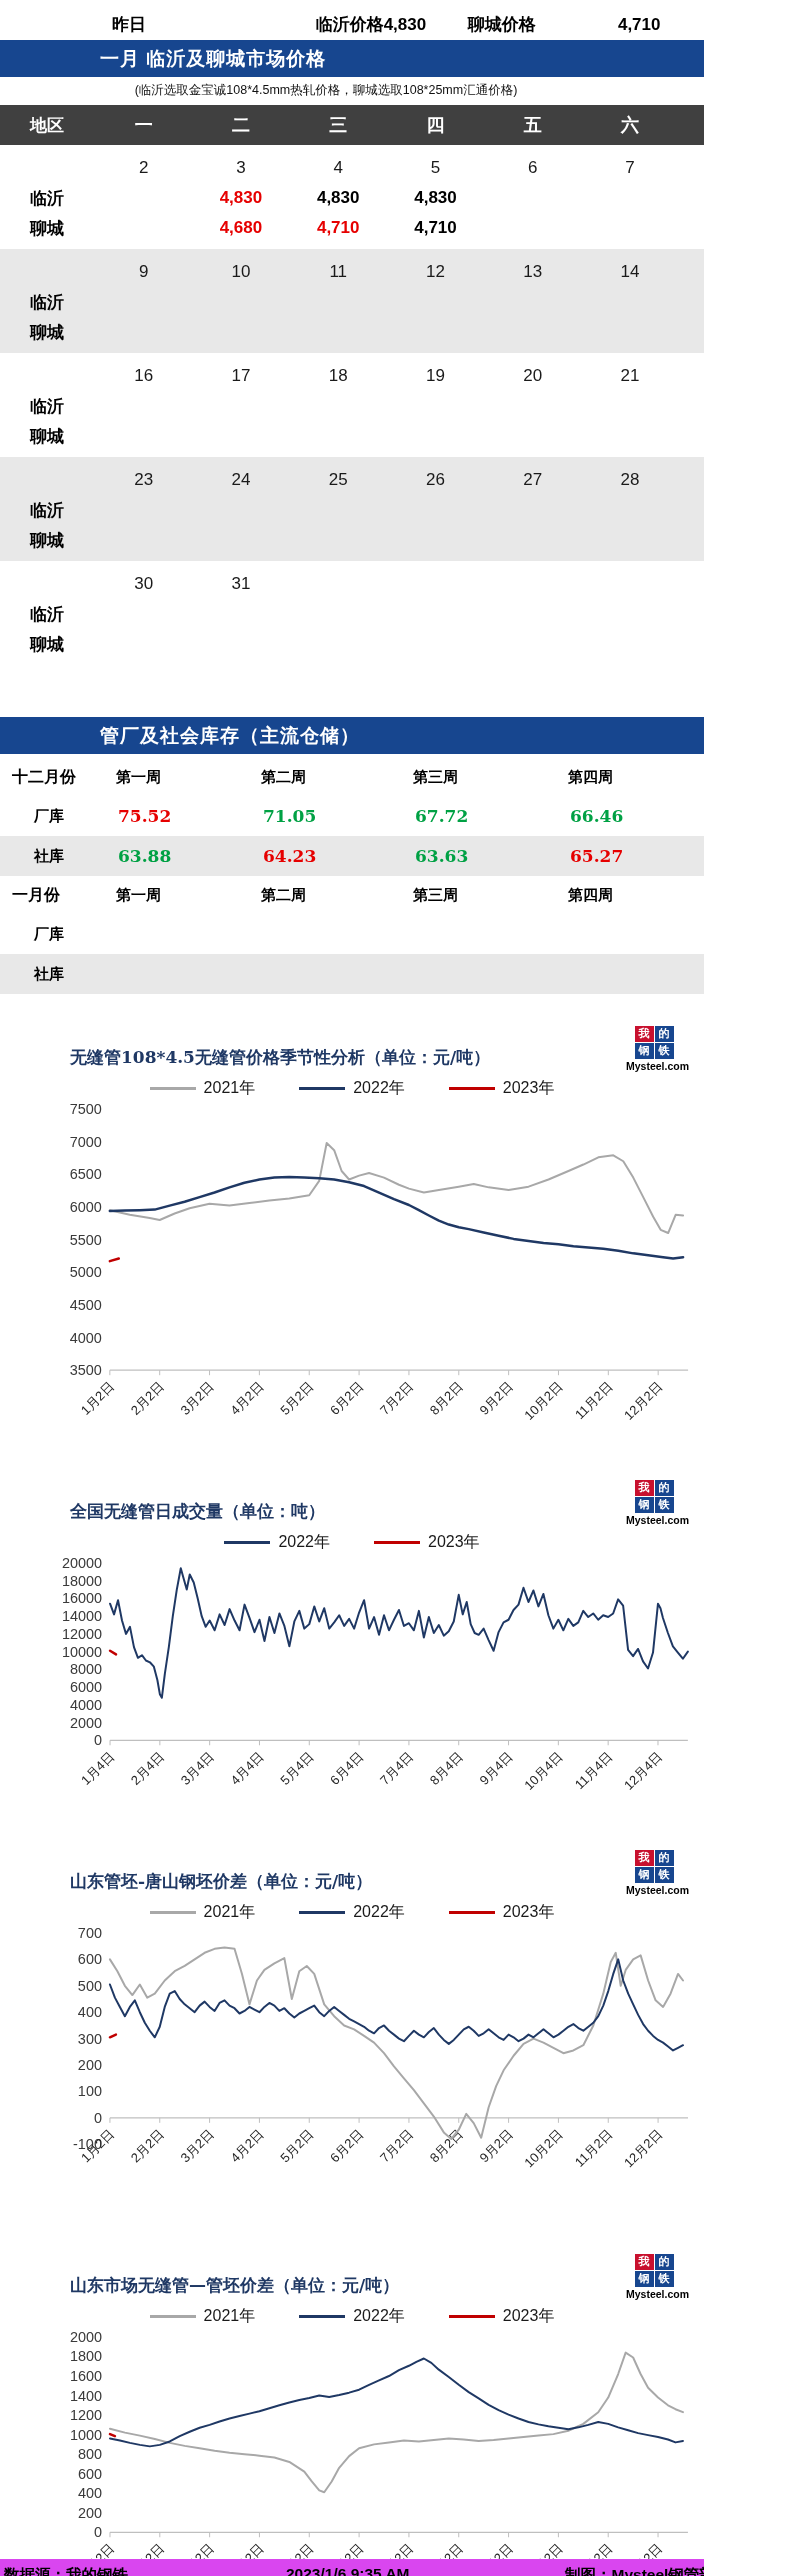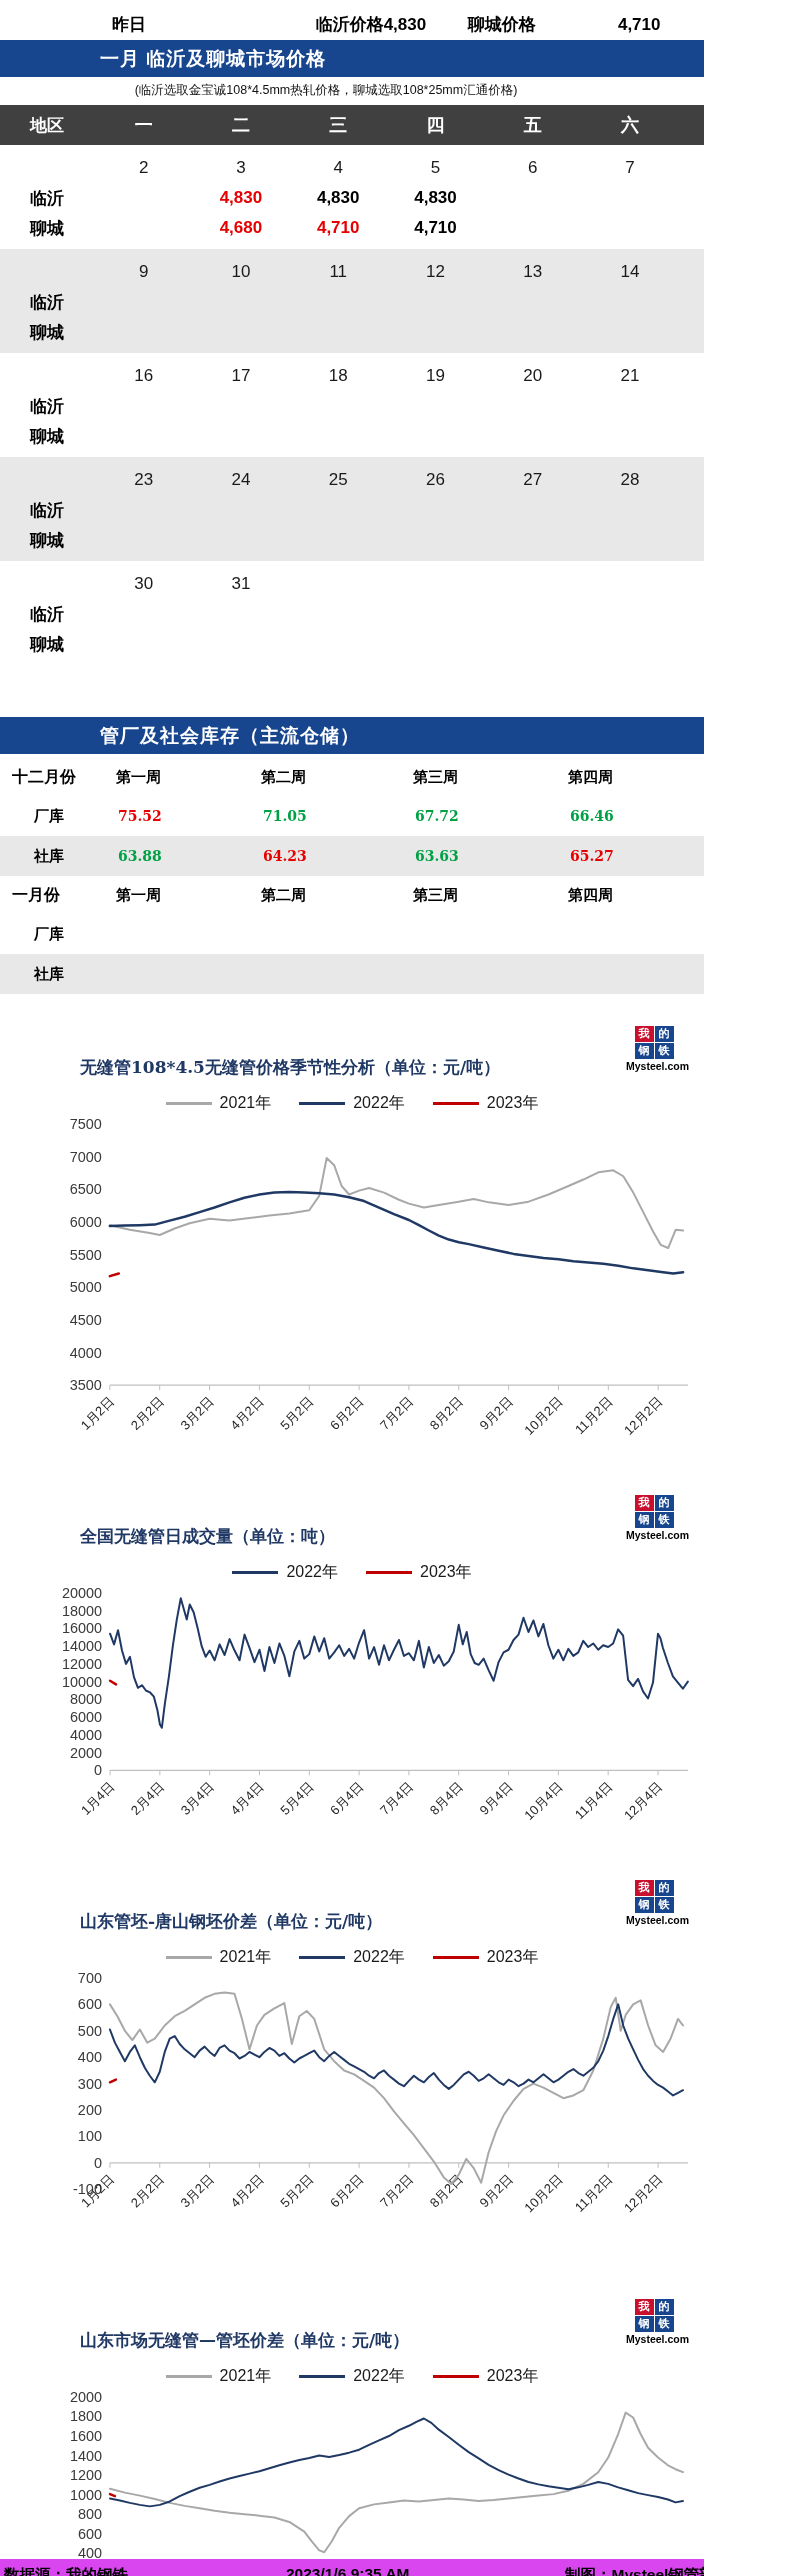--- a/index.html
+++ b/index.html
@@ -31,28 +31,28 @@
   .green{color:#00A144;}
 
   
   .inv{width:738px;margin-top:4px;}
   .inv-month,.inv-row{display:grid;grid-template-columns:108px 145px 152px 155px 165px;align-items:center;}
   .inv-month{height:38px;font-family:"DejaVu Serif","Liberation Serif",serif;font-weight:bold;font-size:16px;}
   .inv-month .m{padding-left:12px;}
   .inv-month .w{font-size:15px;padding-left:8px;}
   .inv-row{height:40px;}
   .inv-row .lbl{padding-left:34px;font-family:"DejaVu Serif","Liberation Serif",serif;font-weight:bold;font-size:15px;}
-  .inv-row .cell{font-family:"DejaVu Serif","Liberation Serif",serif;font-weight:bold;font-size:14px;padding-left:10px;}
+  .inv-row .cell{font-family:"DejaVu Serif","Liberation Serif",serif;font-weight:bold;font-size:17px;padding-left:10px;}
 
   
   .chart-sec{margin-top:32px;}
   .chart-head{display:flex;justify-content:space-between;align-items:flex-start;padding:0 22px 0 68px;min-height:50px;}
-  .chart-title{margin:12px;font-family:"DejaVu Serif","Liberation Serif",serif;color:#1F3864;
+  .chart-title{margin:2px;font-family:"DejaVu Serif","Liberation Serif",serif;color:#1F3864;
                font-size:17px;font-weight:bold;padding-top:18px;}
-  .legend{display:flex;justify-content:center;gap:28px;margin:2px 0 0 0;}
+  .legend{display:flex;justify-content:center;gap:44px;margin:2px 0 0 0;}
   .legend-item{display:flex;align-items:center;gap:8px;font-size:16px;color:#1a1a1a;}
   .swatch{display:inline-block;width:46px;height:3px;}
   svg.plot{display:block;margin-left:58px;}
 
   
   .logo{width:56px;text-align:center;flex-shrink:0;}
   .logo-grid{display:grid;grid-template-columns:19px 19px;gap:1px;justify-content:center;}
   .logo-cell{height:16px;color:#fff;font-size:11px;font-weight:bold;line-height:16px;
              font-family:"DejaVu Serif",serif;}
   .lc-red{background:#C8102E;} .lc-blue{background:#17468F;}

